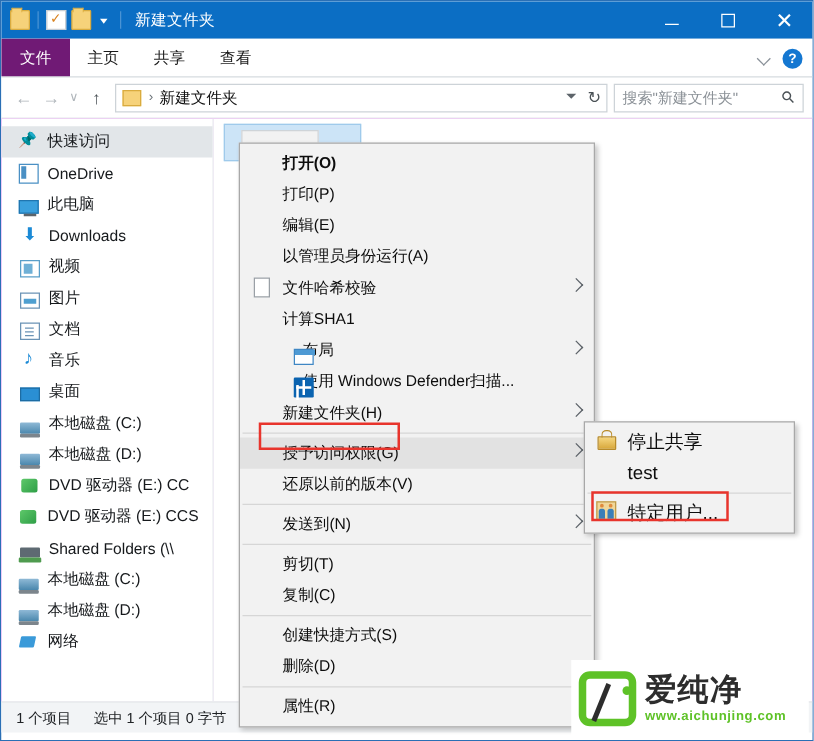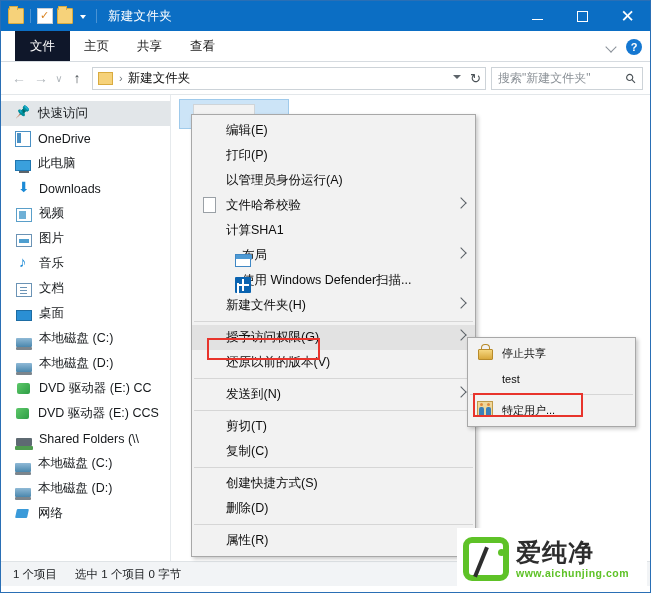--- a/index.html
+++ b/index.html
@@ -79,23 +79,22 @@
   .ribbon {
     height: 31px; background: #ffffff;
     border-bottom: 1px solid #d6dbe0;
     display: flex; align-items: stretch; position: relative;
   }
   .tab {
     display: flex; align-items: center; padding: 0 14px;
     font-size: 12.5px; color: #1a1a1a;
   }
   .tab.file {
-    background: #0f172a; color: #ffffff; font-weight: 400;
+    background: #701a75; color: #ffffff; font-weight: 400;
     padding: 0 15px;
-    margin-left: 14px;
   }
   .ribbon-right {
     position: absolute; right: 8px; top: 0; height: 31px;
     display: flex; align-items: center; gap: 9px;
   }
   .chev-down {
     width: 11px; height: 11px; position: relative;
   }
   .chev-down::after {
     content: ""; position: absolute; left: 1px; top: 2px;
@@ -344,21 +343,21 @@
     position: absolute; left: 466px; top: 336px;
     width: 169px;
     background: #f2f2f2;
     border: 1px solid #a8a8a8;
     box-shadow: 2px 2px 4px rgba(0,0,0,.22);
     padding: 3px 0;
     z-index: 55;
   }
   .smi {
     height: 25px; display: flex; align-items: center;
-    font-size: 11px; color: #0d0d0d; position: relative;
+    font-size: 15px; color: #0d0d0d; position: relative;
     padding-left: 34px;
   }
   .ic-lock {
     position: absolute; left: 10px; top: 3px;
     width: 14px; height: 14px;
   }
   .ic-lock::after {
     content: ""; position: absolute; left: 0; top: 5px;
     width: 13px; height: 9px;
     background: linear-gradient(#f5d67f,#d8a83c);
@@ -495,26 +494,26 @@
         </div>
         <div class="nav-item indent">
           <span class="nav-ico i-video"></span>
           <span>视频</span>
         </div>
         <div class="nav-item indent">
           <span class="nav-ico i-pics"></span>
           <span>图片</span>
         </div>
         <div class="nav-item indent">
+          <span class="nav-ico i-docs"></span>
+          <span>文档</span>
+        </div>
+        <div class="nav-item indent">
           <span class="nav-ico i-music"></span>
           <span>音乐</span>
-        </div>
-        <div class="nav-item indent">
-          <span class="nav-ico i-docs"></span>
-          <span>文档</span>
         </div>
         <div class="nav-item indent">
           <span class="nav-ico i-desk"></span>
           <span>桌面</span>
         </div>
         <div class="nav-item indent">
           <span class="nav-ico i-disk"></span>
           <span>本地磁盘 (C:)</span>
         </div>
         <div class="nav-item indent">
@@ -551,25 +550,28 @@
       <div class="file-thumb"></div>
     </div>
   </div>
 
   <div class="statusbar">
     <span>1 个项目</span>
     <span>选中 1 个项目  0 字节</span>
   </div>
 
   <div class="ctxmenu" id="ctxmenu">
+      <div class="mi bold">
+        <span>打开(O)</span>
+      </div>
+      <div class="mi">
+        <span>打印(P)</span>
+      </div>
       <div class="mi">
         <span>编辑(E)</span>
-      </div>
-      <div class="mi">
-        <span>打印(P)</span>
       </div>
       <div class="mi">
         <span>以管理员身份运行(A)</span>
       </div>
       <div class="mi">
         <span class="mi-ico ic-doc"></span>
         <span>文件哈希校验</span>
         <span class="mi-arrow"></span>
       </div>
       <div class="mi">

